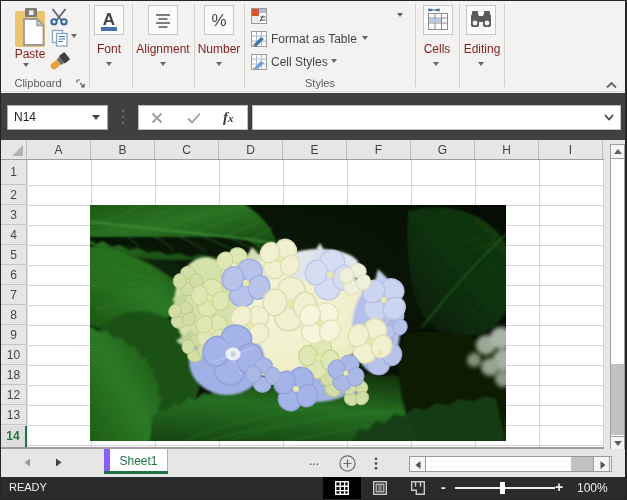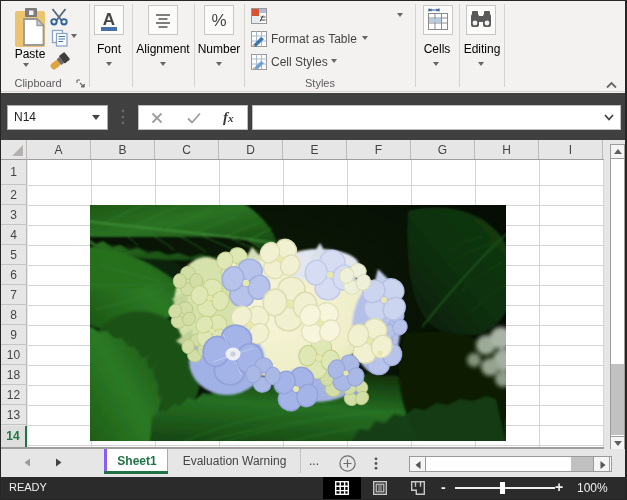--- a/index.html
+++ b/index.html
@@ -3,21 +3,21 @@
 <style>
 *{margin:0;padding:0;box-sizing:border-box}
 html,body{width:627px;height:500px;overflow:hidden}
 body{font-family:"Liberation Sans",sans-serif;background:#fff}
 #win{position:relative;width:627px;height:500px;background:#262626;overflow:hidden}
 #app{position:absolute;left:1px;top:1px;width:624px;height:497px;background:#f3f2f1}
 .abs{position:absolute}
 
 #ribbon{position:absolute;left:0;top:0;width:624px;height:91px;background:#f3f2f1;border-bottom:1px solid #d8d6d3}
 .gsep{position:absolute;top:3px;width:1px;height:83px;background:#d4d2cf}
-.biglbl{position:absolute;font-size:12px;color:#000000;text-align:center;white-space:nowrap}
+.biglbl{position:absolute;font-size:12px;color:#7f1d1d;text-align:center;white-space:nowrap}
 .dda{position:absolute;width:0;height:0;border-left:3.5px solid transparent;border-right:3.5px solid transparent;border-top:4px solid #666}
 .bigbox{position:absolute;top:4px;width:30px;height:30px;background:#fbfbfa;border:1px solid #c9c7c5}
 .grplbl{position:absolute;top:76px;font-size:11px;color:#5c5c5c;text-align:center;white-space:nowrap}
 .srow{position:absolute;left:270px;font-size:12px;color:#444;white-space:nowrap}
 .sicon{position:absolute;left:250px;width:16px;height:16px}
 
 #fstrip{position:absolute;left:0;top:92px;width:624px;height:47px;background:#404040}
 #namebox{position:absolute;left:6px;top:12px;width:101px;height:25px;background:#fff;border:1px solid #b0aeac;font-size:12px;color:#222;line-height:23px;padding-left:6px}
 #fxbox{position:absolute;left:137px;top:12px;width:110px;height:25px;background:#fff;border:1px solid #c0bebc}
 #fmbox{position:absolute;left:251px;top:12px;width:369px;height:25px;background:#fff;border:1px solid #c0bebc}
@@ -33,21 +33,21 @@
  background-image:linear-gradient(to right,#d4d4d4 1px,transparent 1px);
  background-size:64px 288px;background-position:-1px 0}
 #hlines{position:absolute;left:0;top:24.5px;width:576px;height:262px;
  background-image:linear-gradient(to bottom,#d4d4d4 1px,transparent 1px);
  background-size:576px 20px;background-position:0 0}
 #gridbottom{position:absolute;left:0;top:307px;width:603px;height:1.5px;background:#9f9d9b}
 #title{position:absolute;left:191px;top:0;height:25px;font-size:22.5px;color:#000;white-space:nowrap}
 #vscroll{position:absolute;left:609px;top:4px;width:15px;height:297px;background:#fff;border:1px solid #9f9d9b}
 
 #tabbar{position:absolute;left:0;top:448px;width:624px;height:28px;background:#e6e6e6}
-#sheettab{position:absolute;left:103px;top:0;width:64px;height:24px;background:#fff;border-left:3px solid #8b5cf6;border-right:1px solid #ababab;color:#217346;font-weight:bold;font-size:12px;text-align:center;line-height:24px}
+#sheettab{position:absolute;left:103px;top:0;width:64px;height:24px;background:#fff;border-left:6px solid #8b5cf6;border-right:1px solid #ababab;color:#217346;font-weight:normal;font-size:12px;text-align:center;line-height:24px}
 #sheetgreen{position:absolute;left:103px;top:22px;width:64px;height:3px;background:#217346}
 #evaltab{position:absolute;left:168px;top:0;width:132px;height:24px;border-right:1px solid #c6c4c2;color:#444;font-size:12px;text-align:center;line-height:25px}
 #hscroll{position:absolute;left:408px;top:7px;width:203px;height:16px;background:#fff;border:1px solid #9c9a98}
 
 #status{position:absolute;left:0;top:476px;width:624px;height:22px;background:#2b2b2b;color:#fff}
 .sbtxt{position:absolute;font-size:11px;color:#f0f0f0}
 </style></head>
 <body>
 <div id="win">
     <div id="app">
@@ -426,21 +426,20 @@
 
 <div id="tabbar">
   <svg class="abs" style="left:22px;top:9px" width="8" height="9" viewBox="0 0 8 9">
           <path d="M7 0.5 L1.5 4.5 L7 8.5 z" fill="#9a9a9a"></path>
         </svg>
   <svg class="abs" style="left:54px;top:9px" width="8" height="9" viewBox="0 0 8 9">
           <path d="M1 0.5 L6.5 4.5 L1 8.5 z" fill="#444"></path>
         </svg>
   <div id="sheettab">Sheet1</div>
   <div id="sheetgreen"></div>
-  <div id="evaltab">Evaluation Warning</div>
   <div class="abs" style="left:308px;top:5px;font-size:12px;color:#444">...</div>
   <svg class="abs" style="left:338px;top:6px" width="17" height="17" viewBox="0 0 17 17">
           <circle cx="8.5" cy="8.5" r="7.6" fill="none" stroke="#6d6d6d" stroke-width="1.2"></circle>
           <path d="M8.5 4.5 v8 M4.5 8.5 h8" stroke="#6d6d6d" stroke-width="1.2"></path>
         </svg>
   <svg class="abs" style="left:373px;top:8px" width="4" height="13" viewBox="0 0 4 13">
           <circle cx="2" cy="1.8" r="1.4" fill="#555"></circle>
           <circle cx="2" cy="6.5" r="1.4" fill="#555"></circle>
           <circle cx="2" cy="11.2" r="1.4" fill="#555"></circle>
         </svg>

